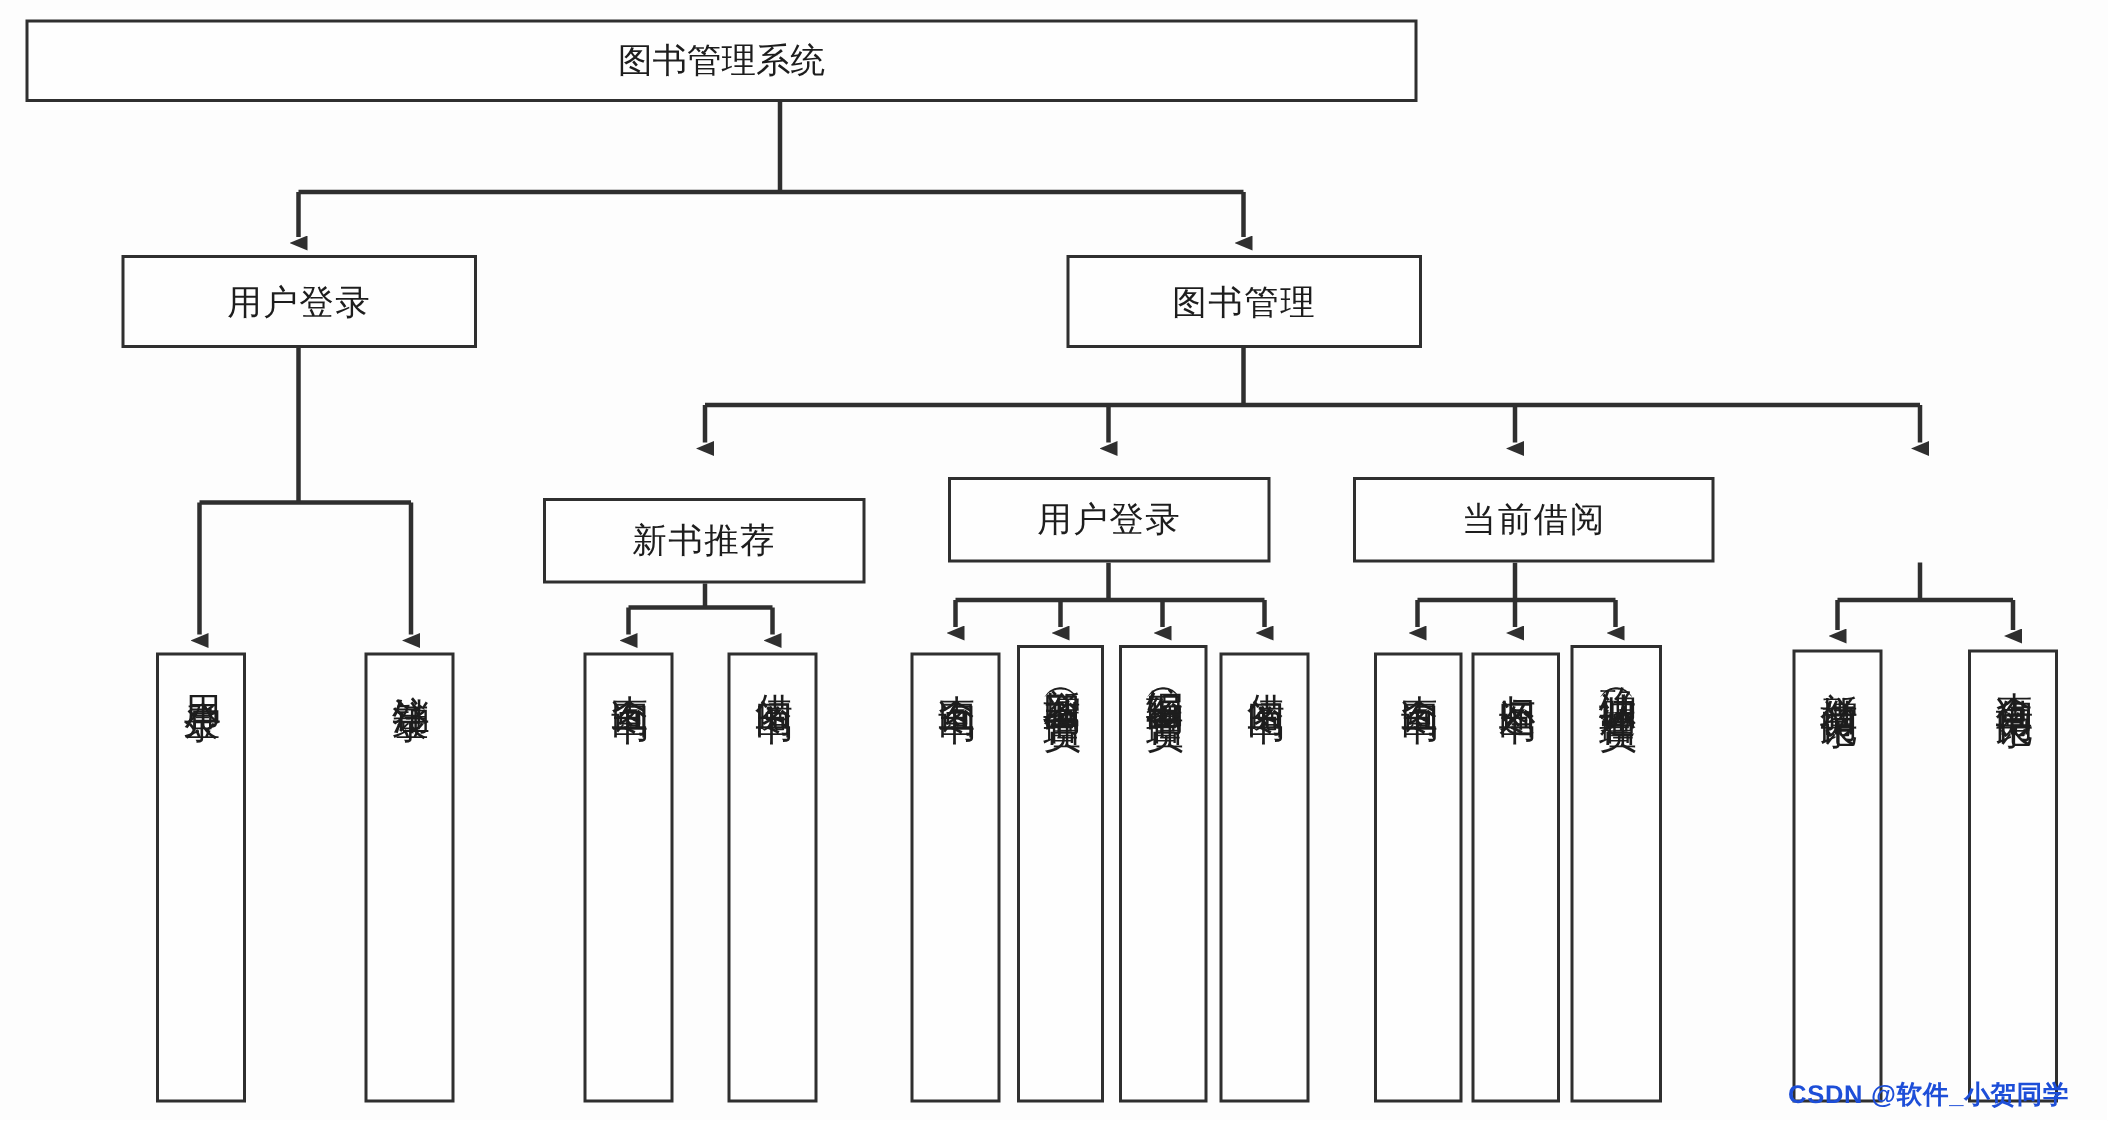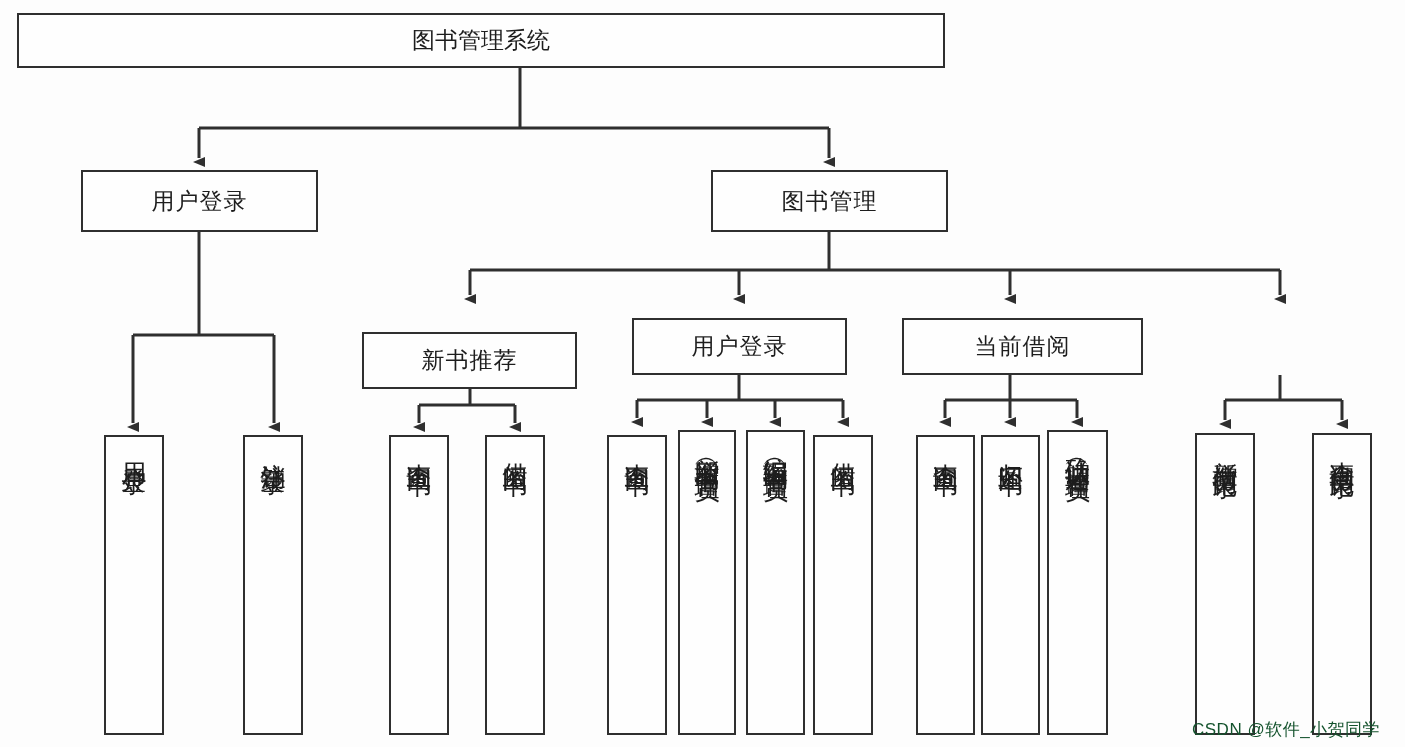--- a/index.html
+++ b/index.html
@@ -52,23 +52,24 @@
     text-orientation: upright;
     font-size: 25px;
     line-height: 1.08;
     letter-spacing: 3px;
     white-space: nowrap;
     color: #1d1d1d;
   }
   .watermark {
     position: absolute;
     font-size: 17px;
-    color: #14532d;
+    color: #1d4ed8;
     white-space: nowrap;
     letter-spacing: 0.5px;
+    font-weight: bold;
   }
 </style>
 </head>
 <body>
 
 <div id="canvas">
 
   <svg class="edges" viewBox="0 0 1405 747">
     <defs>
       <marker id="arrow" markerWidth="10" markerHeight="12" refX="1" refY="6" orient="auto" markerUnits="userSpaceOnUse">

